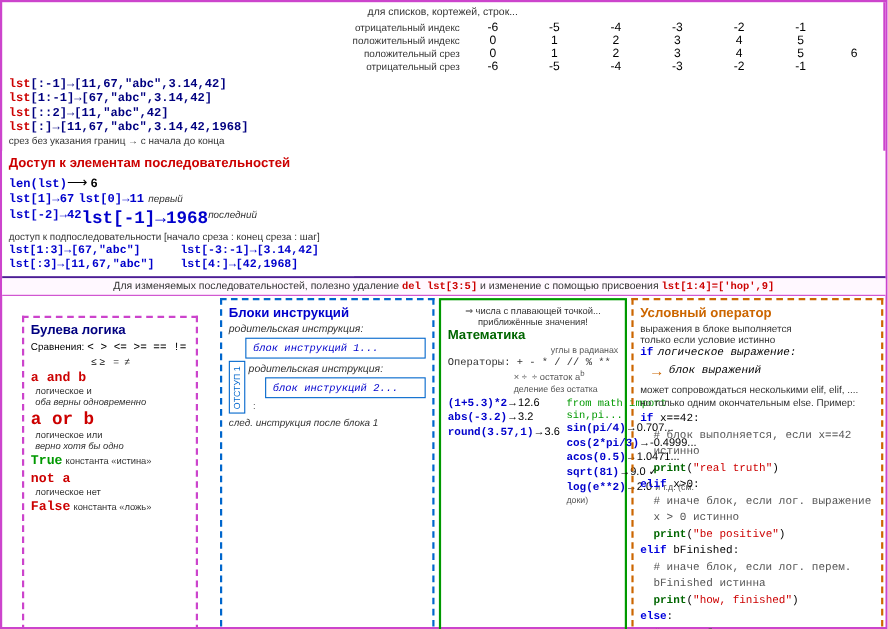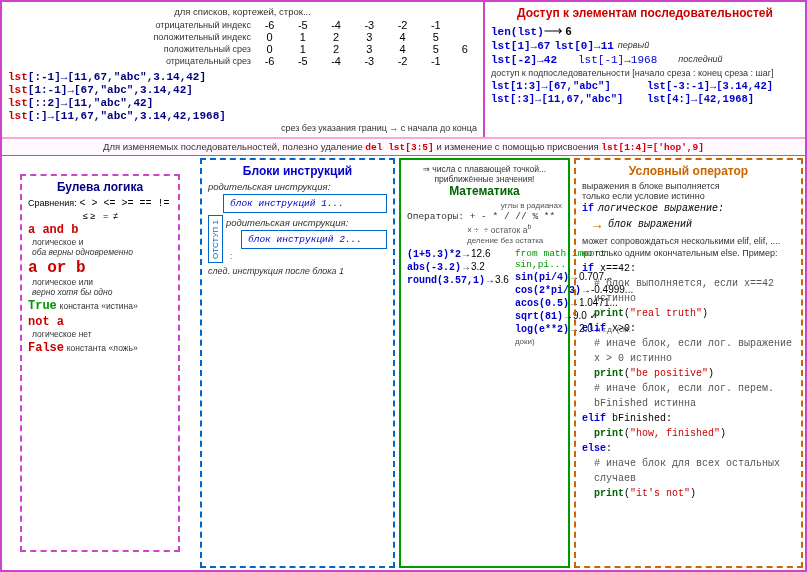--- a/index.html
+++ b/index.html
@@ -16,22 +16,22 @@
       width: 807px;
       height: 572px;
       display: flex;
       flex-direction: column;
       border: 2px solid #cc44cc;
     }
 
     
     .top-section {
       display: flex;
-      flex-direction: row;
-      border-bottom: 2px solid #f9a8d4;
+      flex-direction: column;
+      border-bottom: 2px solid #4c1d95;
     }
 
     .sequence-left {
       flex: 1;
       padding: 4px 6px;
       border-right: 2px solid #cc44cc;
     }
 
     .sequence-right {
       width: 320px;
@@ -86,21 +86,21 @@
       text-align: center;
       font-size: 11px;
       padding: 0 2px;
     }
     .seq-label { text-align: right !important; font-size: 9px; color: #333; }
 
     .math-row { margin: 1px 0; font-size: 10px; }
     .bool-row { margin: 2px 0; font-size: 10px; }
 
     .section-header {
-      text-align: center;
+      text-align: left;
       font-size: 12px;
       font-weight: bold;
       margin-bottom: 3px;
     }
 
     .conditional-code {
       font-family: 'Courier New', monospace;
       font-size: 10px;
       line-height: 1.5;
     }
@@ -175,38 +175,38 @@
         <div style="font-family:'Courier New',monospace;font-size:11px;font-weight:bold;color:#000080;margin:1px 0">
           <span style="color:#cc0000">lst</span>[1:-1]→[67,"abc",3.14,42]
         </div>
         <div style="font-family:'Courier New',monospace;font-size:11px;font-weight:bold;color:#000080;margin:1px 0">
           <span style="color:#cc0000">lst</span>[::2]→[11,"abc",42]
         </div>
         <div style="font-family:'Courier New',monospace;font-size:11px;font-weight:bold;color:#000080;margin:1px 0">
           <span style="color:#cc0000">lst</span>[:]→[11,67,"abc",3.14,42,1968]
         </div>
       </div>
-      <div style="font-size:9px;color:#333;text-align:right;margin-top:1px">срез без указания границ → с начала до конца</div>
+      <div style="font-size:9px;color:#333;text-align:left;margin-top:1px">срез без указания границ → с начала до конца</div>
     </div>
 
     <div class="sequence-right">
       <div class="section-header" style="color:#cc0000">Доступ к элементам последовательностей</div>
 
       <div style="margin:2px 0">
         <span class="code-blue">len(lst)</span><span style="font-size:13px">⟶</span> <strong>6</strong>
       </div>
 
       <div style="display:flex;flex-wrap:wrap;gap:4px;margin:2px 0">
         <span style="font-family:'Courier New',monospace;font-size:11px;color:#0000cc;font-weight:bold">lst[1]→67</span>
         <span style="font-family:'Courier New',monospace;font-size:11px;color:#0000cc;font-weight:bold">lst[0]→11</span>
         <span style="font-size:9px;color:#333;font-style:italic">первый</span>
       </div>
-      <div style="display:flex;flex-wrap:wrap;gap:21px;margin:2px 0">
+      <div style="display:flex;flex-wrap:wrap;gap:0;margin:2px 0">
         <span style="font-family:'Courier New',monospace;font-size:11px;color:#0000cc;font-weight:bold">lst[-2]→42</span>
-        <span style="font-family:'Courier New',monospace;font-size:11px;color:#0000cc;font-weight:normal">lst[-1]→1968</span>
+        <span style="font-family:'Courier New',monospace;font-size:16px;color:#0000cc;font-weight:bold">lst[-1]→1968</span>
         <span style="font-size:9px;color:#333;font-style:italic">последний</span>
       </div>
 
       <div style="font-size:9px;color:#333;margin:2px 0">доступ к подпоследовательности [начало среза : конец среза : шаг]</div>
 
       <div style="display:grid;grid-template-columns:1fr 1fr;gap:1px 4px">
         <div style="font-family:'Courier New',monospace;font-size:10.5px;color:#0000cc;font-weight:bold">lst[1:3]→[67,"abc"]</div>
         <div style="font-family:'Courier New',monospace;font-size:10.5px;color:#0000cc;font-weight:bold">lst[-3:-1]→[3.14,42]</div>
         <div style="font-family:'Courier New',monospace;font-size:10.5px;color:#0000cc;font-weight:bold">lst[:3]→[11,67,"abc"]</div>
         <div style="font-family:'Courier New',monospace;font-size:10.5px;color:#0000cc;font-weight:bold">lst[4:]→[42,1968]</div>
@@ -313,22 +313,22 @@
       <div style="font-size:9px;color:#333;margin:2px 0">может сопровождаться несколькими elif, elif, ....</div>
       <div style="font-size:9px;color:#333;margin:1px 0 3px 0">но только одним окончательным else. Пример:</div>
 
       <div class="conditional-code">
         <div><span class="kw-blue">if</span> x==42:</div>
         <div style="margin-left:12px"><span class="comment"># блок выполняется, если x==42 истинно</span></div>
         <div style="margin-left:12px"><span class="kw-green">print</span>(<span class="string-val">"real truth"</span>)</div>
         <div><span class="kw-blue">elif</span> x&gt;0:</div>
         <div style="margin-left:12px"><span class="comment"># иначе блок, если лог. выражение x &gt; 0 истинно</span></div>
         <div style="margin-left:12px"><span class="kw-green">print</span>(<span class="string-val">"be positive"</span>)</div>
+        <div><span class="kw-blue">elif</span> bFinished:</div>
         <div style="margin-left:12px"><span class="comment"># иначе блок, если лог. перем. bFinished истинна</span></div>
-        <div><span class="kw-blue">elif</span> bFinished:</div>
         <div style="margin-left:12px"><span class="kw-green">print</span>(<span class="string-val">"how, finished"</span>)</div>
         <div><span class="kw-blue">else</span>:</div>
         <div style="margin-left:12px"><span class="comment"># иначе блок для всех остальных случаев</span></div>
         <div style="margin-left:12px"><span class="kw-green">print</span>(<span class="string-val">"it's not"</span>)</div>
       </div>
     </div>
 
   </div>
 </div>
 

